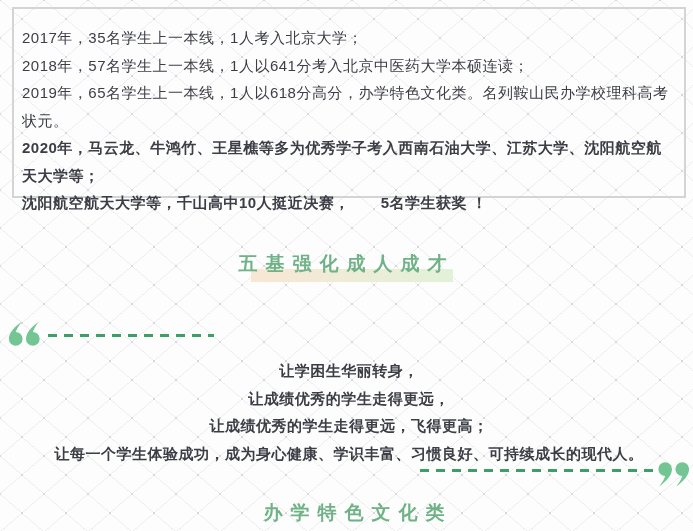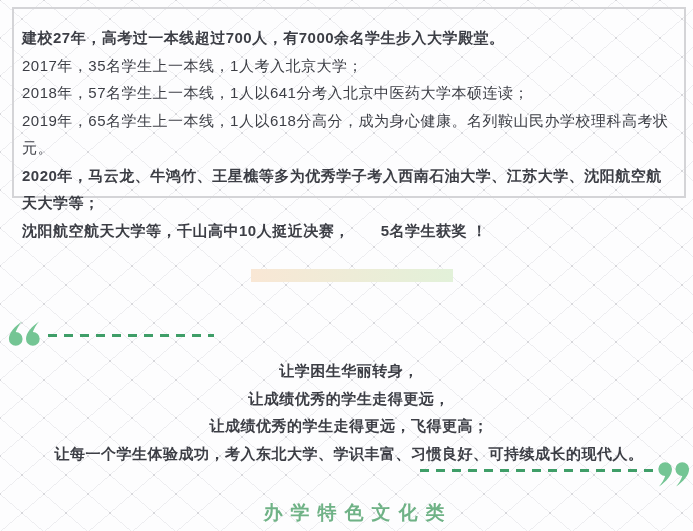--- a/index.html
+++ b/index.html
@@ -76,45 +76,45 @@
     color:#3c3e45;
     letter-spacing:0.5px;
   }
 </style>
 </head>
 <body>
 
 <div class="page">
 
   <div class="stats-box">
-    <p class="stats-line b">建校27年，高考过一本线超过700人，有7000余名学生步入大学殿堂。</p>
     <p class="stats-line">2017年，35名学生上一本线，1人考入北京大学；</p>
     <p class="stats-line">2018年，57名学生上一本线，1人以641分考入北京中医药大学本硕连读；</p>
-    <p class="stats-line">2019年，65名学生上一本线，1人以618分高分，成为身心健康。名列鞍山民办学校理科高考状元。</p>
+    <p class="stats-line">2019年，65名学生上一本线，1人以618分高分，办学特色文化类。名列鞍山民办学校理科高考状元。</p>
     <p class="stats-line b">2020年，马云龙、牛鸿竹、王星樵等多为优秀学子考入西南石油大学、江苏大学、沈阳航空航天大学等；</p>
     <p class="stats-line b">沈阳航空航天大学等，千山高中10人挺近决赛，　　5名学生获奖 ！</p>
   </div>
 
   <div class="heading-bar"></div>
+  <div class="section-heading heading-1">五基强化成人成才</div>
 
   <span class="quote-mark quote-open">
     <svg viewBox="0 0 40 28" xmlns="http://www.w3.org/2000/svg">
       <g fill="#74c594">
         <path d="M15.5 0 C7.5 5.5 1 12.5 1 19.5 a7.6 7.6 0 1 0 7.6 -7.6 C9.9 8 12.3 3.8 15.5 0 Z"></path>
         <path d="M34.5 0 C26.5 5.5 20 12.5 20 19.5 a7.6 7.6 0 1 0 7.6 -7.6 C28.9 8 31.3 3.8 34.5 0 Z"></path>
       </g>
     </svg>
   </span>
   <div class="dash-line dash-open"></div>
 
   <div class="quote-text">
     <div>让学困生华丽转身，</div>
     <div>让成绩优秀的学生走得更远，</div>
     <div>让成绩优秀的学生走得更远，飞得更高；</div>
-    <div>让每一个学生体验成功，考入东北大学、学识丰富、习惯良好、可持续成长的现代人。</div>
+    <div>让每一个学生体验成功，成为身心健康、学识丰富、习惯良好、可持续成长的现代人。</div>
   </div>
 
   <div class="dash-line dash-close"></div>
   <span class="quote-mark quote-close">
     <svg viewBox="0 0 40 28" xmlns="http://www.w3.org/2000/svg">
       <g fill="#74c594">
         <path d="M15.5 0 C7.5 5.5 1 12.5 1 19.5 a7.6 7.6 0 1 0 7.6 -7.6 C9.9 8 12.3 3.8 15.5 0 Z"></path>
         <path d="M34.5 0 C26.5 5.5 20 12.5 20 19.5 a7.6 7.6 0 1 0 7.6 -7.6 C28.9 8 31.3 3.8 34.5 0 Z"></path>
       </g>
     </svg>

